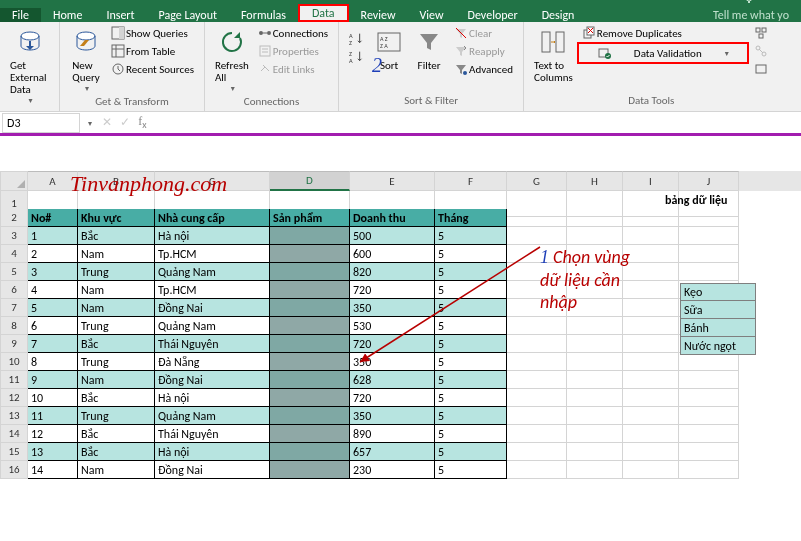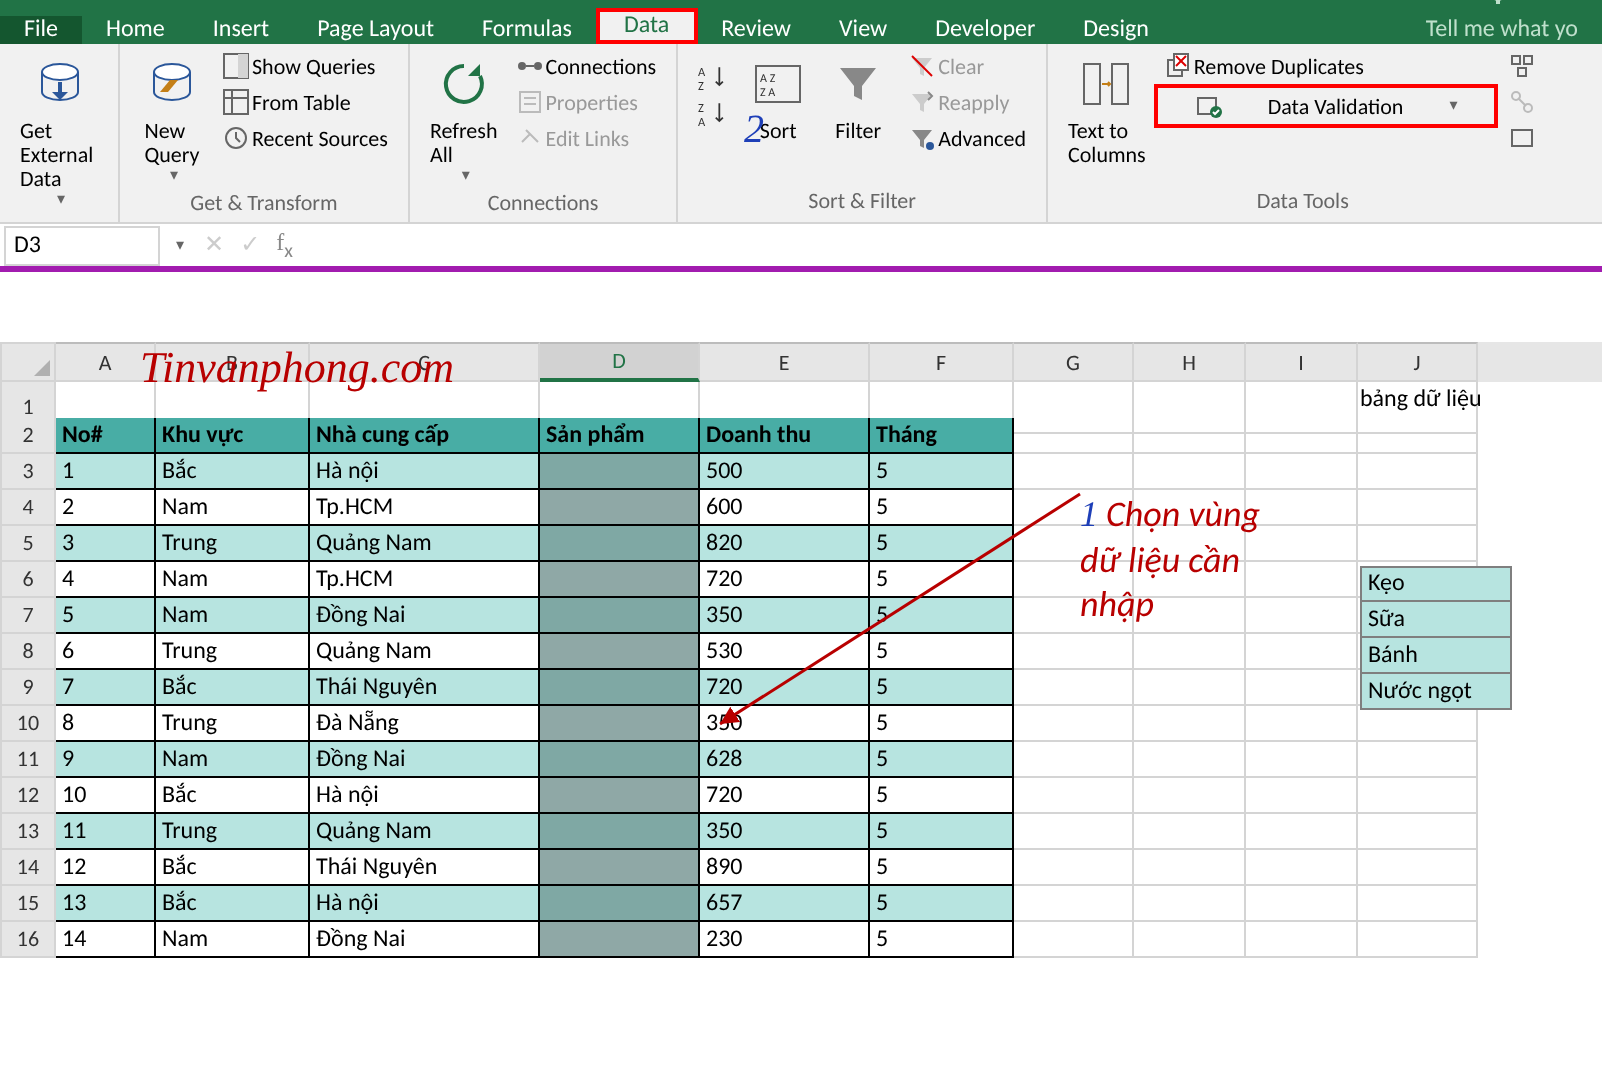--- a/index.html
+++ b/index.html
@@ -62,21 +62,21 @@
 .selcol.bandA { background: #7fa8a4; }
 .selcol.bandB { background: #8fa8a6; }
 
 .annot1 { position: absolute; left: 540px; top: 75px; color: #b80000; font-style: italic; font-family: "Times New Roman", serif; font-size: 18px; line-height: 1.25; }
 .step1n { color: #1e3fb8; font-style: italic; font-family: Georgia, serif; font-size: 18px; margin-right: 4px; }
 .arrow-svg { position: absolute; left: 340px; top: 56px; pointer-events: none; }
 
 .sidegrid { position: absolute; left: 680px; top: 112px; }
 .sidegrid .scell { width: 76px; height: 18px; border: 1px solid #7f7f7f; border-top: none; background: #b7e4e0; padding: 0 3px; font-size: 12px; display: flex; align-items: center; }
 .sidegrid .scell:first-child { border-top: 1px solid #7f7f7f; }
-.sidelabel { position: absolute; left: 680px; top: 22px; font-size: 12px; }
+.sidelabel { position: absolute; left: 665px; top: 22px; font-size: 12px; font-weight: bold; }
 
 
 .cA { width: 50px; } .cB { width: 77px; } .cC { width: 115px; } .cD { width: 80px; }
 .cE { width: 85px; } .cF { width: 72px; } .cG { width: 60px; } .cH { width: 56px; }
 .cI { width: 56px; } .cJ { width: 60px; }
 </style>
 </head>
 <body>
 
 <div class="ribbon-tabs">

